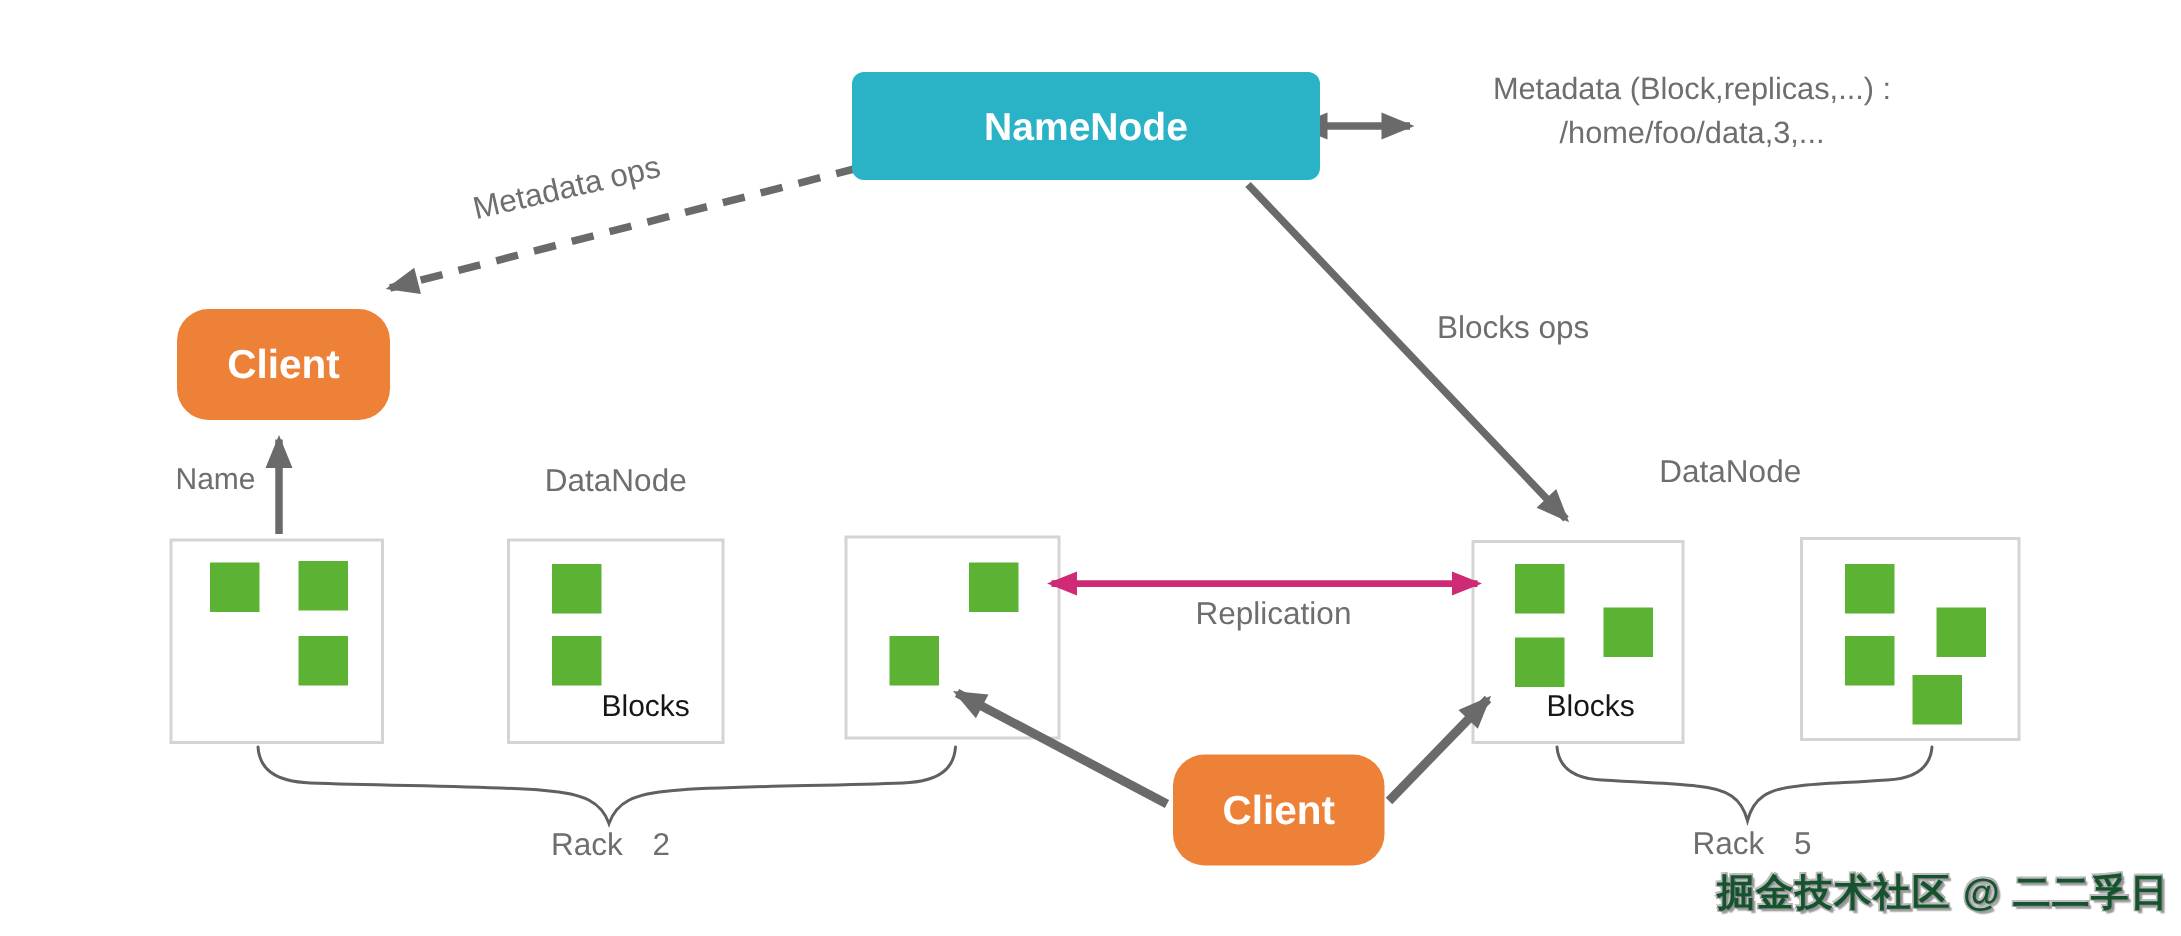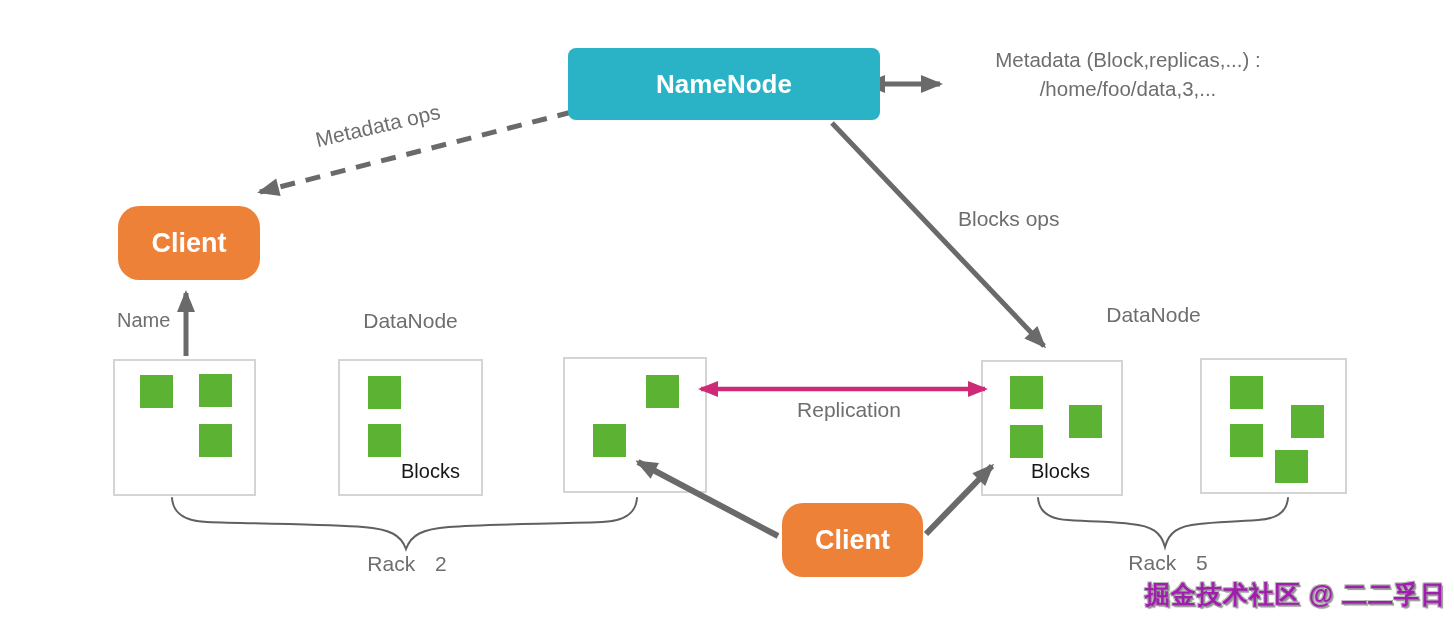--- a/index.html
+++ b/index.html
@@ -40,21 +40,21 @@
   #rack1-label{left:307px;top:552px;width:200px;text-align:center;word-spacing:14px;}
   #rack2-label{left:1068px;top:551px;width:200px;text-align:center;word-spacing:14px;}
 
   
   .blk-lbl{position:absolute;color:var(--dark_text,#161616);font-size:20px;white-space:nowrap;}
   #blocks-left{left:401px;top:460px;}
   #blocks-right{left:1031px;top:460px;}
 
   
   #watermark{
-    position:absolute;right:8px;top:578px;font-size:25px;font-weight:bold;color:#a21caf;
+    position:absolute;right:8px;top:578px;font-size:25px;font-weight:bold;color:#14532d;
     text-shadow:1px 1px 0 #8f8f8f,-1px -1px 0 #bdbdbd,1px -1px 0 #ababab,-1px 1px 0 #ababab,2px 2px 1px #9a9a9a;
     white-space:nowrap;letter-spacing:1px;
   }
 </style>
 </head>
 <body>
 
 <div id="canvas">
 
   <div id="dn-layer">

